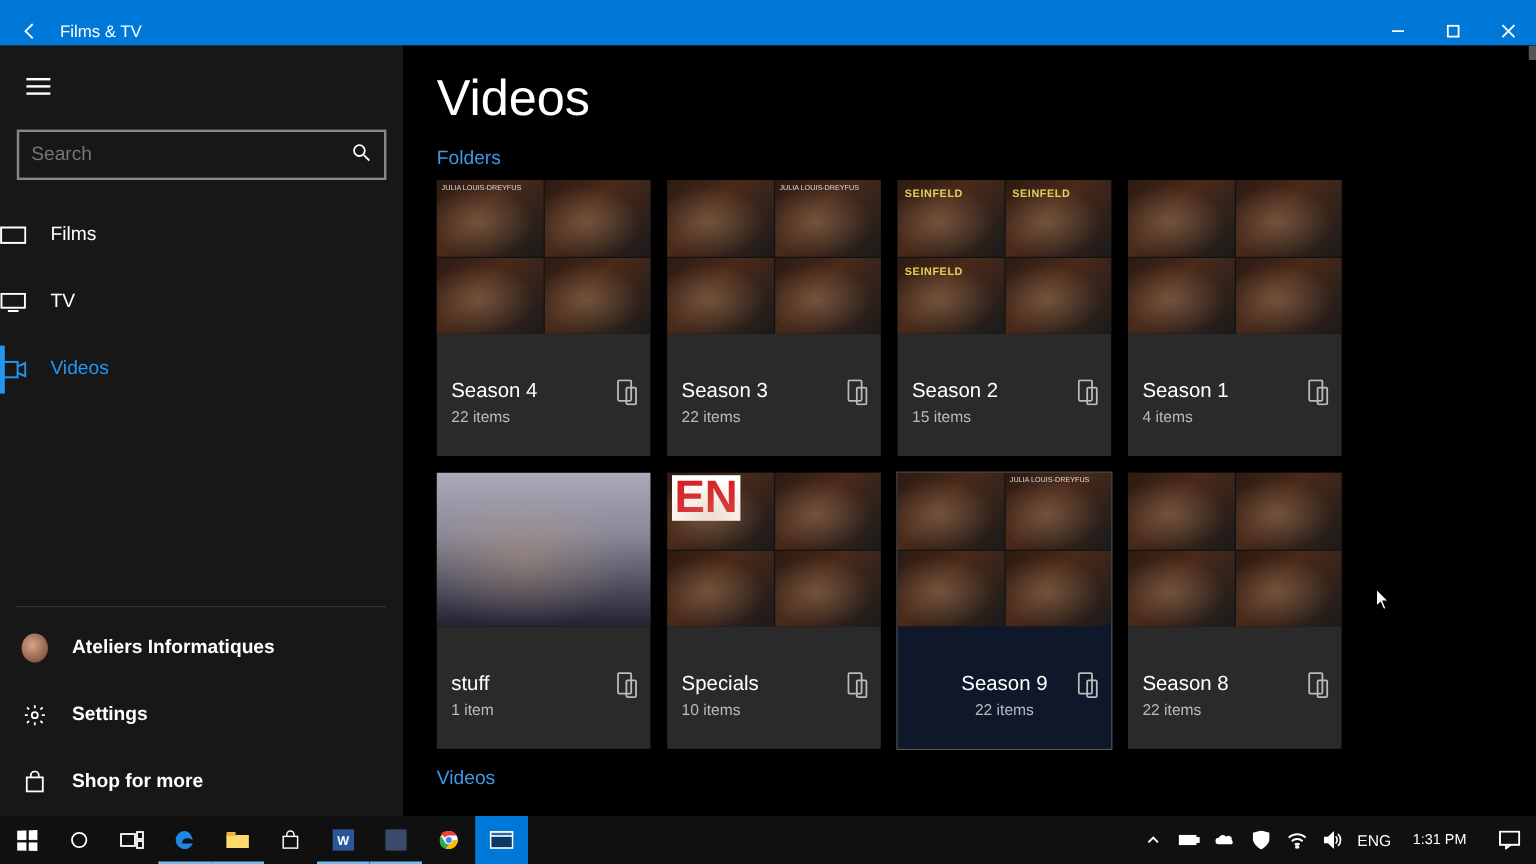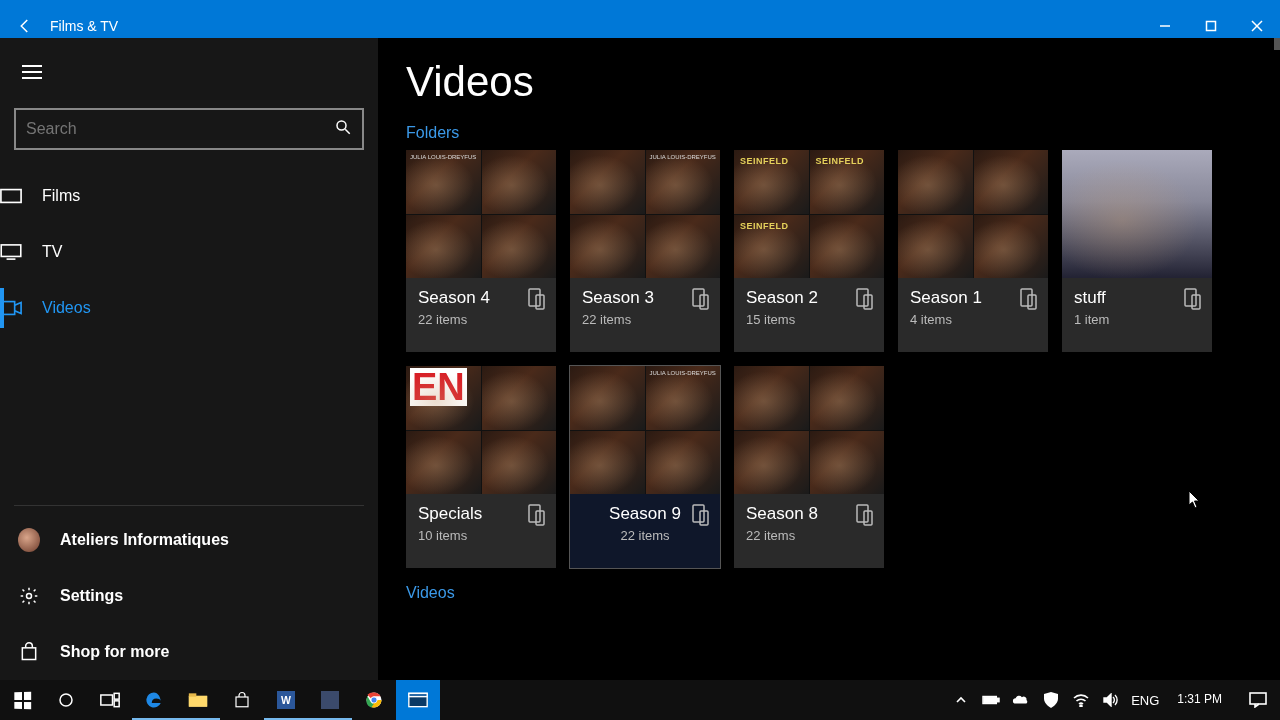--- a/index.html
+++ b/index.html
@@ -9,21 +9,21 @@
 .titlebar { height: 52px; background: #0078d7; display: flex; align-items: center; color: #fff; }
 .titlebar .back { width: 50px; height: 38px; display: flex; align-items: center; justify-content: center; font-size: 18px; }
 .titlebar .title { font-size: 14px; flex: 1; }
 .titlebar .wincontrols { display: flex; }
 .titlebar .wincontrols div { width: 46px; height: 38px; display: flex; align-items: center; justify-content: center; font-size: 12px; }
 
 
 .app { position: absolute; top: 38px; left: 0; right: 0; bottom: 40px; display: flex; background: #000; }
 
 
-.sidebar { width: 378px; background: #171717; display: flex; flex-direction: column; color: #fff; padding-top: 14px; position: relative; }
+.sidebar { width: 336px; background: #171717; display: flex; flex-direction: column; color: #fff; padding-top: 14px; position: relative; }
 .hamburger { width: 40px; height: 40px; display: flex; flex-direction: column; justify-content: center; align-items: center; gap: 4px; margin-left: 12px; margin-bottom: 10px; }
 .hamburger span { width: 20px; height: 2px; background: #fff; }
 .searchbox { margin: 6px 14px 18px 14px; height: 42px; border: 2px solid #888; display: flex; align-items: center; padding: 0 10px; }
 .searchbox input { flex: 1; background: transparent; border: none; outline: none; color: #ccc; font-size: 16px; }
 .searchbox .sicon { color: #fff; font-size: 16px; }
 
 .nav-item { display: flex; align-items: center; height: 56px; gap: 20px; font-size: 16px; color: #fff; position: relative; }
 .nav-item.active { color: #2196f3; }
 .nav-item.active::before { content: ""; position: absolute; left: 0; top: 8px; bottom: 8px; width: 4px; background: #2196f3; }
 .nav-item .nicon { width: 22px; height: 16px; display: flex; align-items: center; justify-content: center; }
@@ -34,21 +34,21 @@
 .bottom-item { display: flex; align-items: center; height: 56px; padding-left: 18px; gap: 20px; font-size: 16px; color: #fff; font-weight: bold; }
 .bottom-item .bicon { width: 22px; height: 22px; display: flex; align-items: center; justify-content: center; }
 .avatar { width: 24px; height: 24px; border-radius: 50%; background: radial-gradient(circle at 40% 40%, #d9a58a, #6b3a2a); }
 
 
 .content { flex: 1; background: #000; color: #fff; padding: 20px 28px 0 28px; overflow: hidden; position: relative; }
 .page-title { font-size: 42px; font-weight: 300; margin-bottom: 18px; }
 .section-label { color: #3b99e8; font-size: 16px; margin-bottom: 8px; }
 
 .folder-grid { display: flex; flex-wrap: wrap; gap: 14px; }
-.folder-card { width: 150px; background: #2a2a2a; display: flex; flex-direction: column; }
+.folder-card { width: 178px; background: #2a2a2a; display: flex; flex-direction: column; gap: 28px; }
 .folder-card.hovered { background: #0f172a; outline: 1px solid #555; text-align: center; }
 .thumb { height: 128px; width: 100%; display: grid; grid-template-columns: 1fr 1fr; grid-template-rows: 1fr 1fr; gap: 1px; background: #111; }
 .thumb .cell { background: linear-gradient(135deg, #2b1a12, #4a2a1a 40%, #1a1a1a); position: relative; overflow: hidden; }
 .thumb .cell::after { content: ""; position: absolute; inset: 0; background: radial-gradient(ellipse at 40% 55%, rgba(200,160,120,0.35), transparent 60%); }
 .thumb.single { grid-template-columns: 1fr; grid-template-rows: 1fr; }
 .thumb.single .cell { background: linear-gradient(#aab 0%, #889 40%, #223 100%); }
 .thumb .seinfeld::before { content: "SEINFELD"; position: absolute; top: 6px; left: 6px; font-size: 9px; font-weight: bold; letter-spacing: 0.5px; color: #e6d35a; font-family: Arial, sans-serif; }
 .thumb .julia::before { content: "JULIA LOUIS-DREYFUS"; position: absolute; top: 4px; left: 4px; font-size: 6px; color: #ddd; }
 .thumb .en::before { content: "EN"; position: absolute; top: 2px; left: 4px; font-size: 38px; font-weight: 900; color: #d81f26; font-family: Arial Black, sans-serif; background:#fff; padding:0 2px; line-height:1;}
 .folder-meta { padding: 10px 12px 16px 12px; position: relative; min-height: 74px; }

